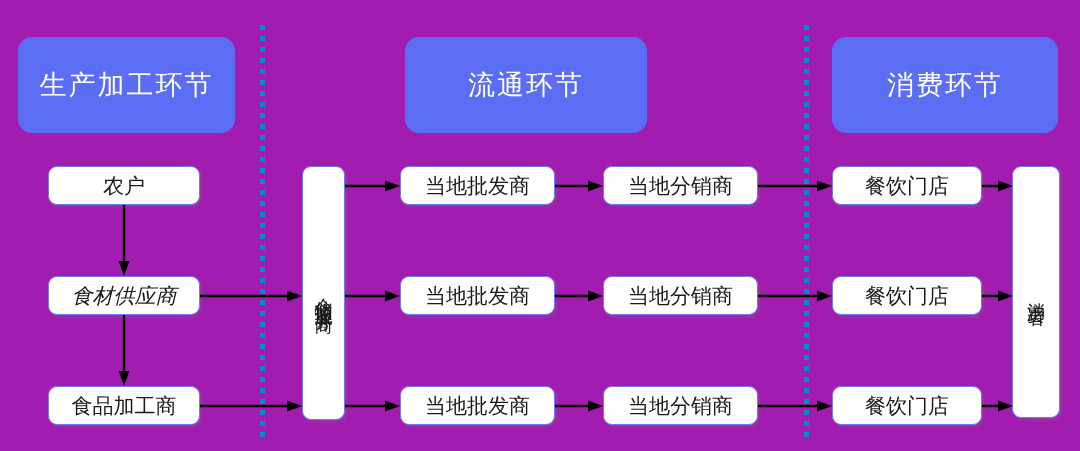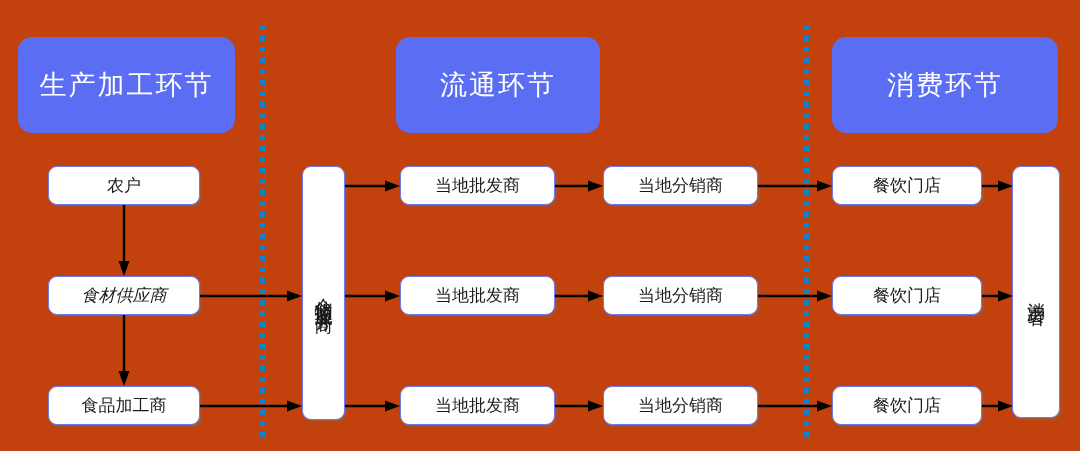--- a/index.html
+++ b/index.html
@@ -8,21 +8,21 @@
     padding: 0;
     background: #ffffff;
   }
   body {
     font-family: "Liberation Sans", "DejaVu Sans", sans-serif;
   }
   #canvas {
     position: relative;
     width: 1080px;
     height: 451px;
-    background: #c2410c;
+    background: #a21caf;
     overflow: hidden;
   }
 
   
   .stage-badge {
     position: absolute;
     background: #5B6DF2;
     border-radius: 14px;
     color: #ffffff;
     display: flex;
@@ -50,21 +50,21 @@
   .node {
     position: absolute;
     background: #ffffff;
     border: 1.6px solid #6E7BF0;
     border-radius: 9px;
     box-sizing: border-box;
     display: flex;
     align-items: center;
     justify-content: center;
     color: #1a1a1a;
-    font-size: 17px;
+    font-size: 21px;
     font-family: "DejaVu Sans", "Liberation Sans", sans-serif;
     box-shadow: 2px 2px 3px rgba(120,120,140,0.30);
     white-space: nowrap;
   }
   .node.vertical {
     writing-mode: vertical-rl;
     text-orientation: upright;
     letter-spacing: 3px;
     line-height: 1;
   }
@@ -87,21 +87,21 @@
   }
 </style>
 </head>
 <body>
 
 <div id="canvas">
 
   <div class="stage-badge" style="left:18px; top:37px; width:217px; height:96px;">
     <span>生产加工环节</span>
   </div>
-  <div class="stage-badge" style="left:396px; top:37px; width:204px; height:96px;">
+  <div class="stage-badge" style="left:405px; top:37px; width:242px; height:96px;">
     <span>流通环节</span>
   </div>
   <div class="stage-badge" style="left:832px; top:37px; width:226px; height:96px;text-align:center;">
     <span>消费环节</span>
   </div>
 
   <div class="divider" style="left:260px; top:25px; height:415px;"></div>
   <div class="divider" style="left:804px; top:25px; height:415px;"></div>
 
   <div class="node" style="left:48px; top:166px; width:152px; height:39px;">

